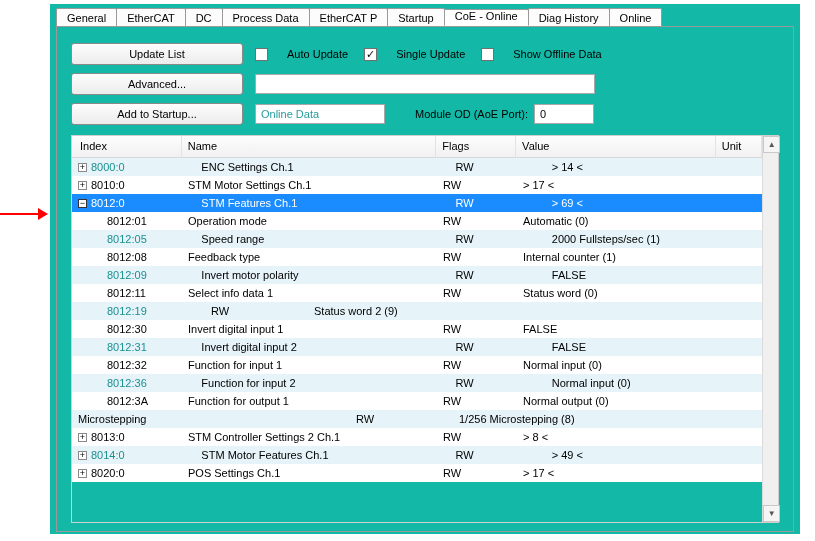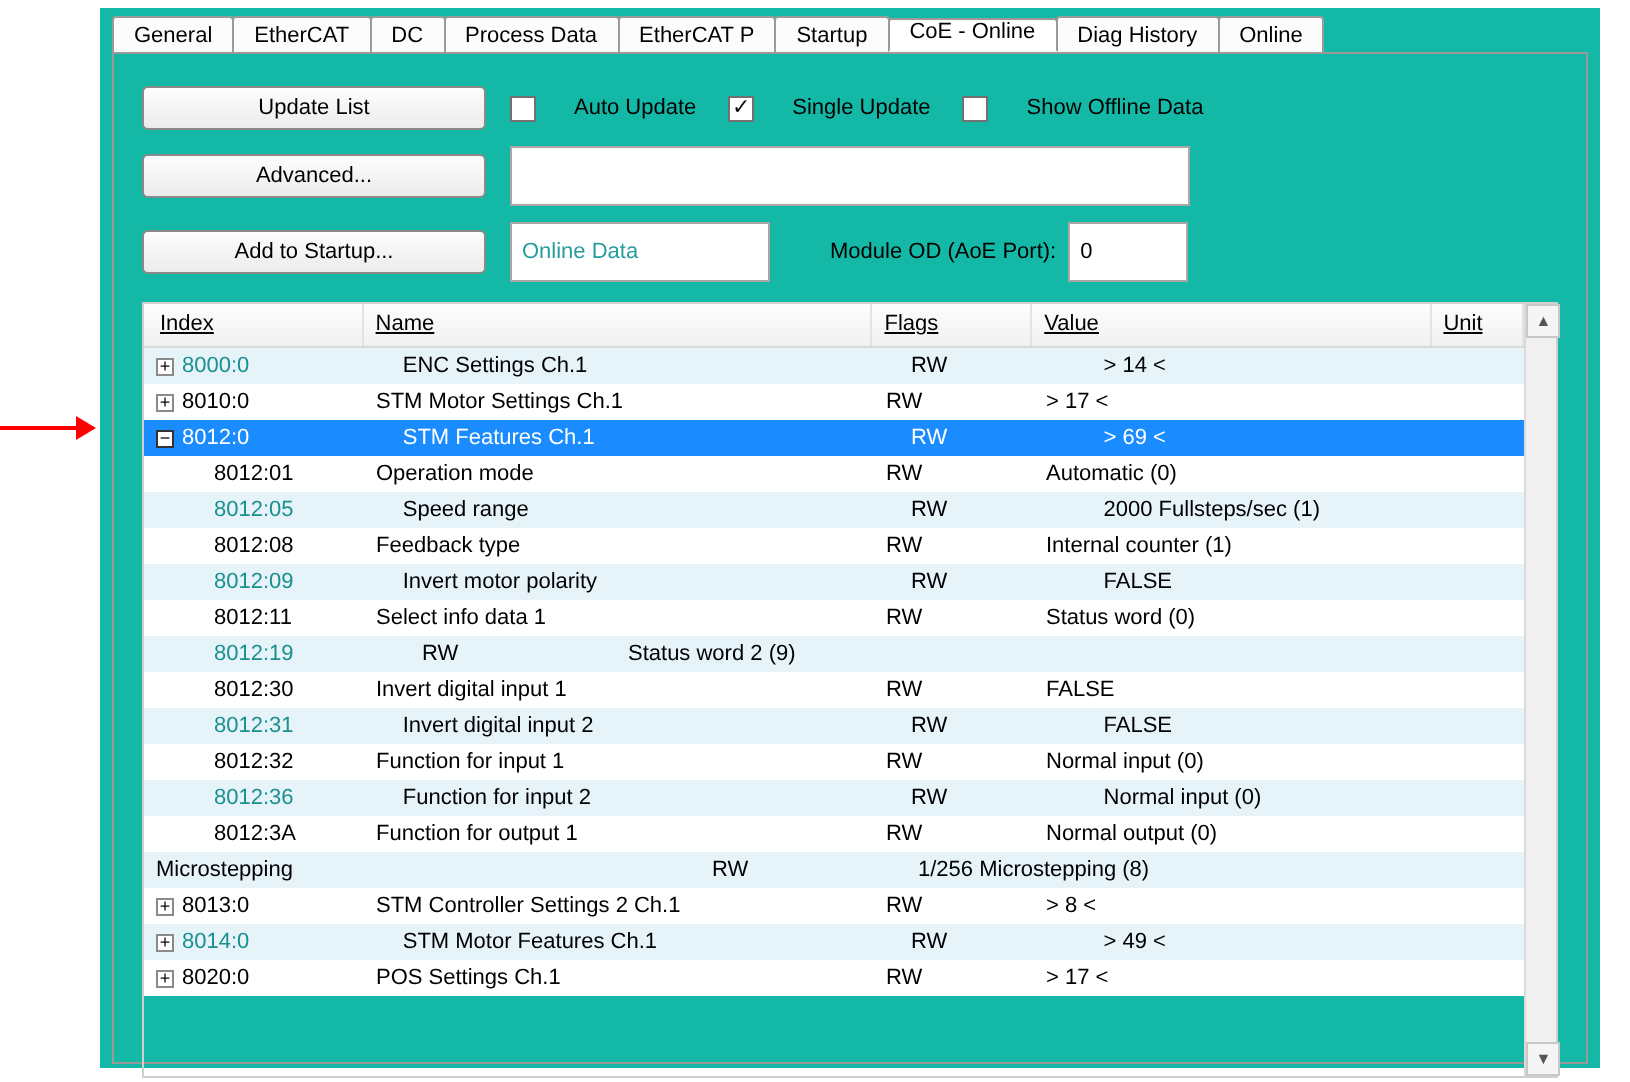--- a/index.html
+++ b/index.html
@@ -117,21 +117,21 @@
     margin-right: 5px;
     font-size: 11px;
     color: #0a0a0a;
     line-height: 10px;
   }
   .chkbox.checked::after { content: "✓"; font-size: 11px; }
   .textfield {
     border: 1px solid #a8a8a8;
     height: 20px;
     background: #fff;
-    padding: 14px 5px;
+    padding: 4px 5px;
     font-size: 11px;
   }
   .onlinedata {
     width: 130px;
     color: #269c9c;
   }
   .modlabel { margin-left: 30px; margin-right: 6px; }
   .modport { width: 60px; text-align: left; }
   .grid {
     border: 1px solid #cfcfcf;
@@ -160,21 +160,20 @@
     display: flex;
     background: linear-gradient(#fdfdfd, #f1f1f1);
     border-bottom: 1px solid #d9d9d9;
     height: 22px;
     font-size: 11px;
     color: #000;
   }
   .header > div {
     border-right: 1px solid #e3e3e3;
     padding: 4px 20px 3px 6px;
-    text-decoration: underline;
   }
   .col-index { width: 110px; padding-left: 8px !important; }
   .col-name  { width: 255px; }
   .col-flags { width: 80px; }
   .col-value { width: 200px; }
   .col-unit  { flex: 1 1 auto; }
   .rows { }
   .row {
     display: flex;
     height: 18px;

